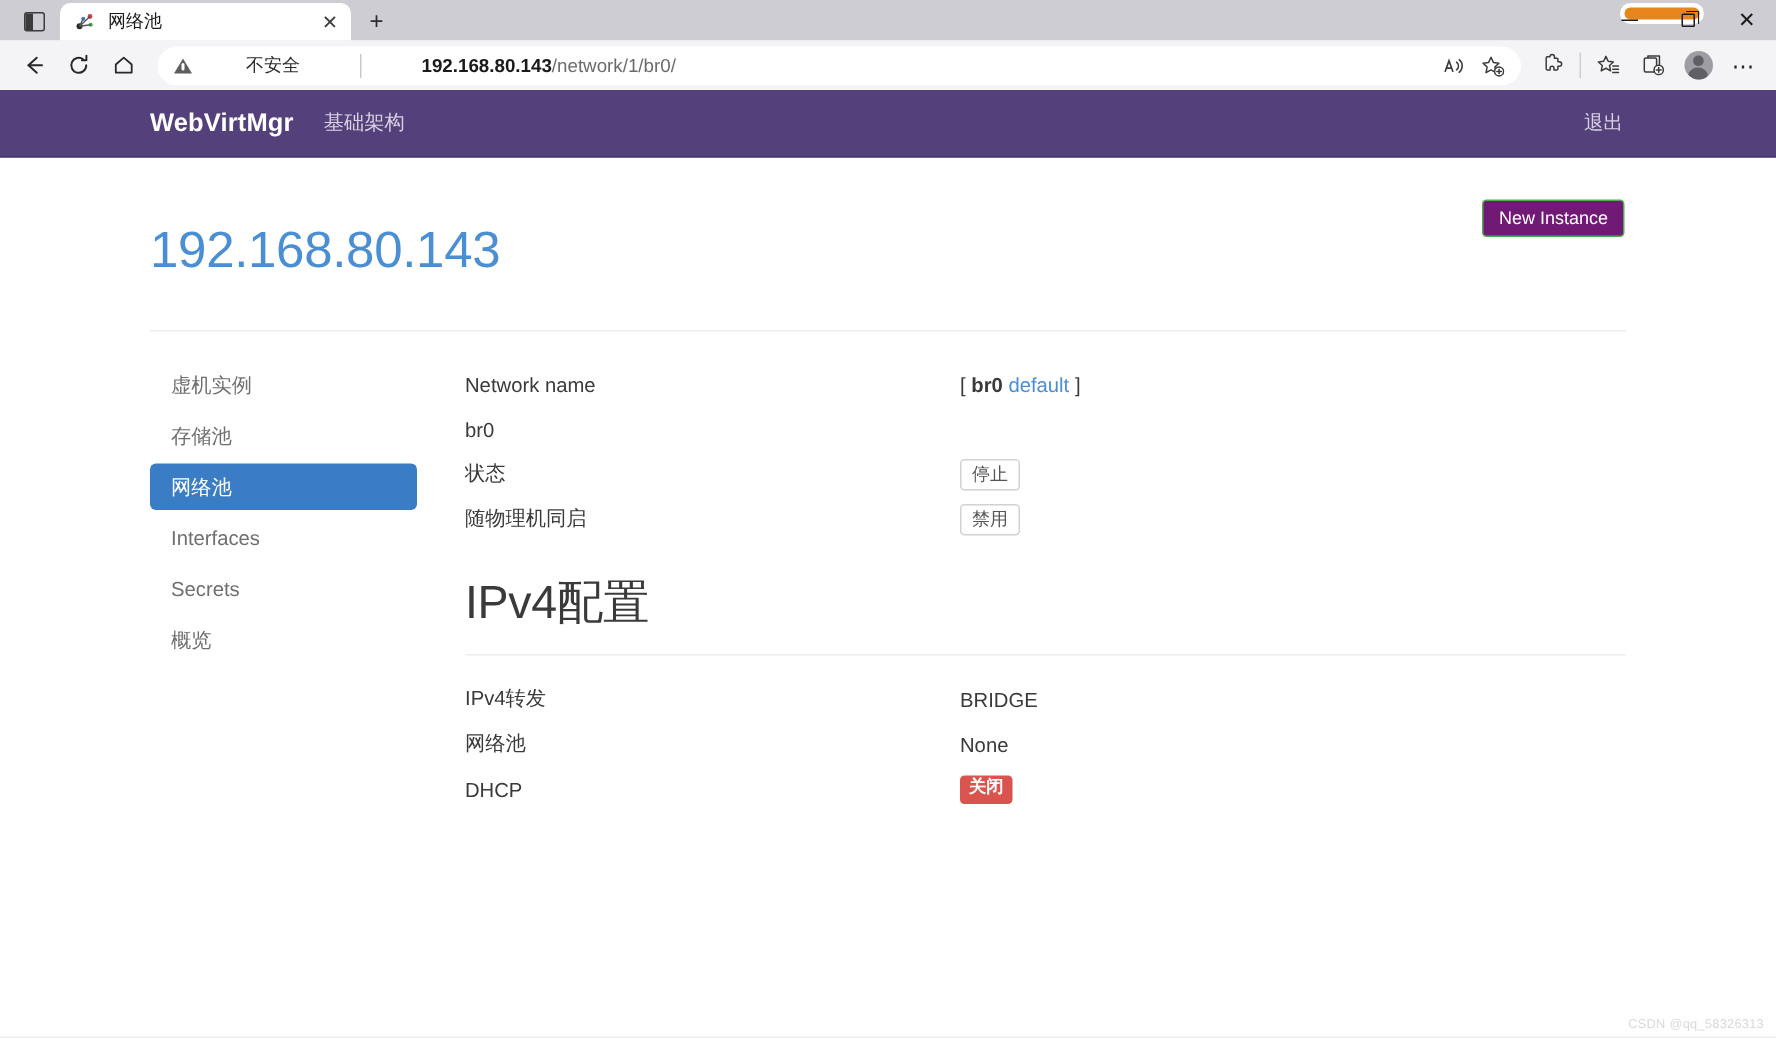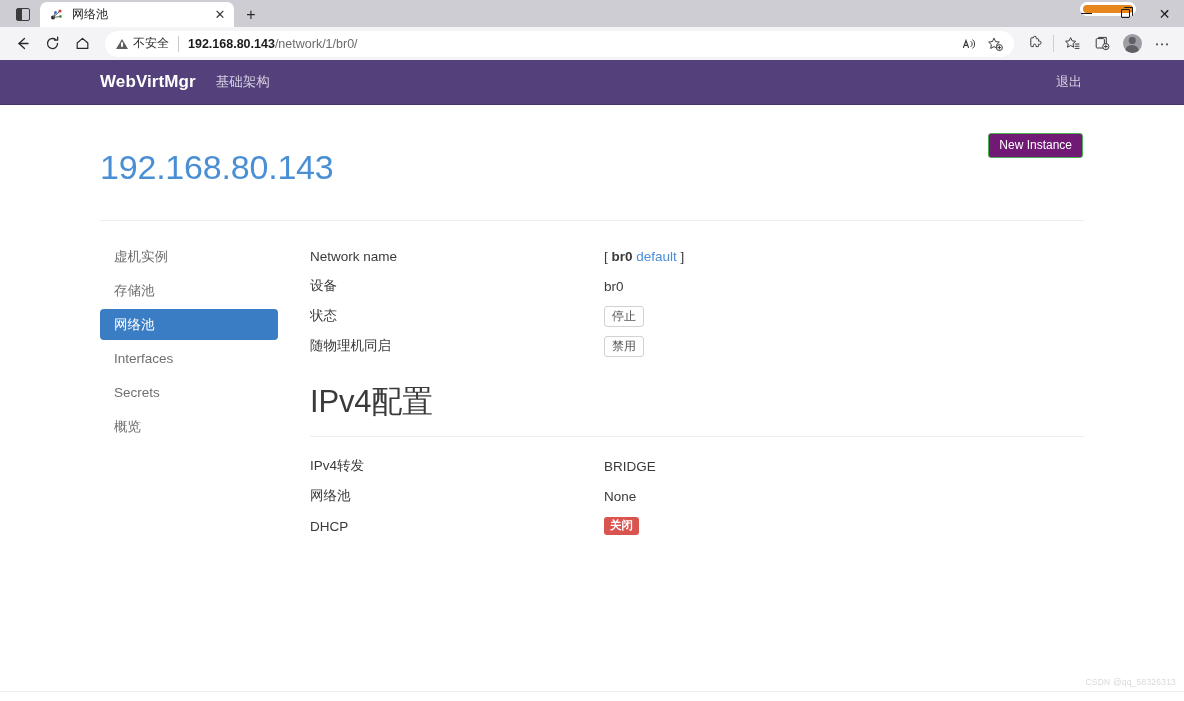--- a/index.html
+++ b/index.html
@@ -188,20 +188,21 @@
     flex: 1 1 auto;
     height: 26px;
     background: #ffffff;
     border-radius: 13px;
     display: flex;
     align-items: center;
     margin: 0 6px 0 8px;
     padding: 0 6px 0 11px;
     box-sizing: border-box;
     min-width: 0;
+    gap: 31px;
   }
   .warn-tri {
     width: 0; height: 0;
     border-left: 6px solid transparent;
     border-right: 6px solid transparent;
     border-bottom: 10px solid #5e5e5e;
     position: relative;
     margin-right: 5px;
     flex: 0 0 auto;
   }
@@ -393,20 +394,21 @@
   .content {
     flex: 1 1 auto;
     padding-left: 32px;
     padding-top: 4px;
   }
   .dl-row {
     display: flex;
     align-items: center;
     min-height: 30px;
     font-size: 13.5px;
+    gap: 36px;
   }
   .dl-label {
     width: 294px;
     flex: 0 0 auto;
     color: #3a3a3a;
   }
   .dl-value {
     flex: 1 1 auto;
     color: #3a3a3a;
   }
@@ -597,21 +599,20 @@
         </div>
 
         <div class="content">
 
           <div class="dl-row">
             <div class="dl-label">Network name</div>
             <div class="dl-value"><span>[ </span><b>br0</b><span>&nbsp;</span><span class="lnk">default</span><span> ]</span></div>
           </div>
 
           <div class="dl-row">
-            <div class="dl-label">设备</div>
             <div class="dl-value">br0</div>
           </div>
 
           <div class="dl-row">
             <div class="dl-label">状态</div>
             <div class="dl-value">
               <span class="btn-mini">停止</span>
             </div>
           </div>
 

